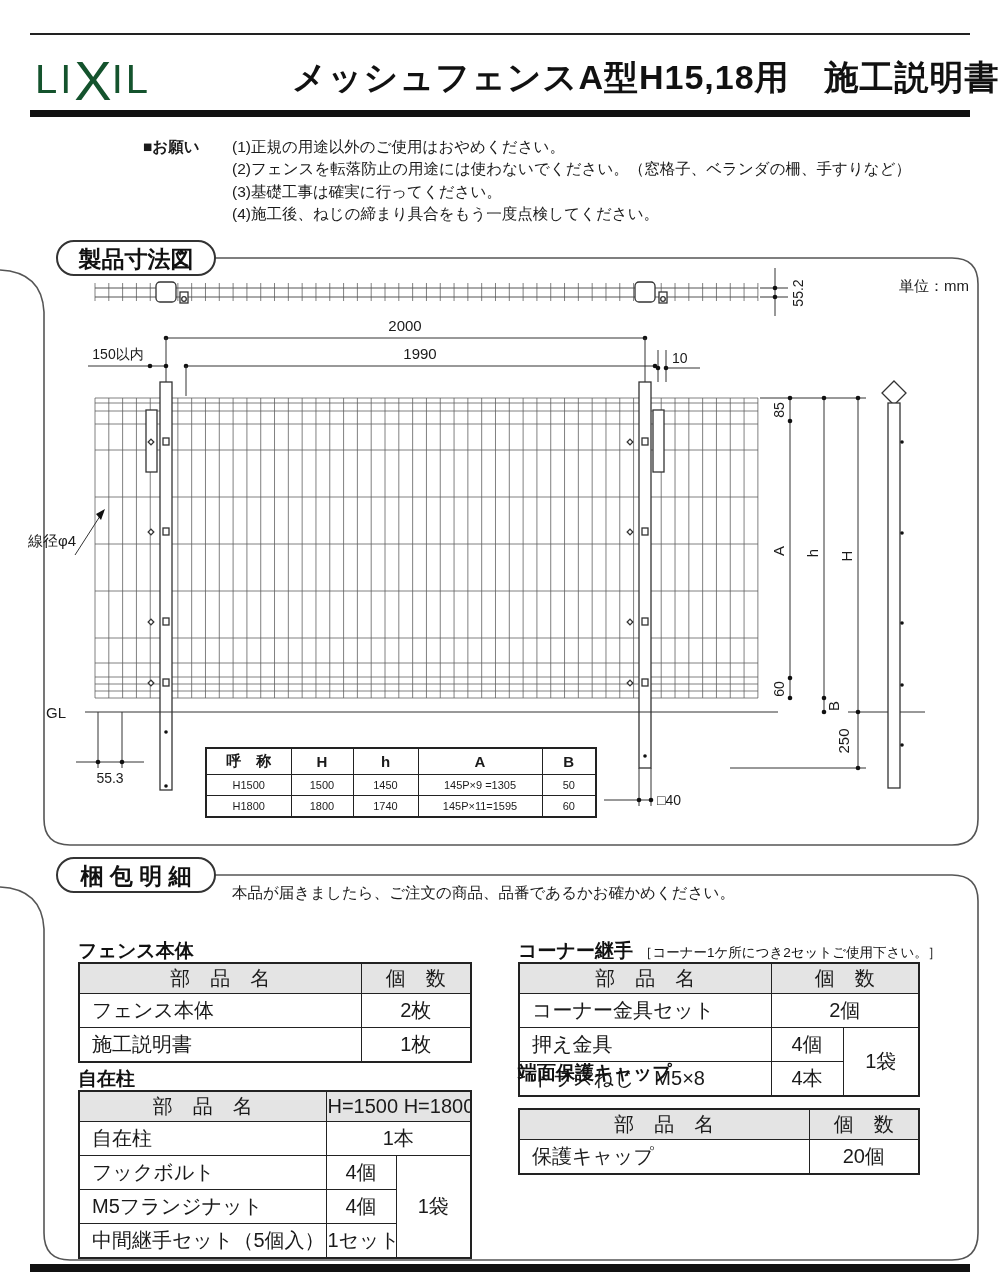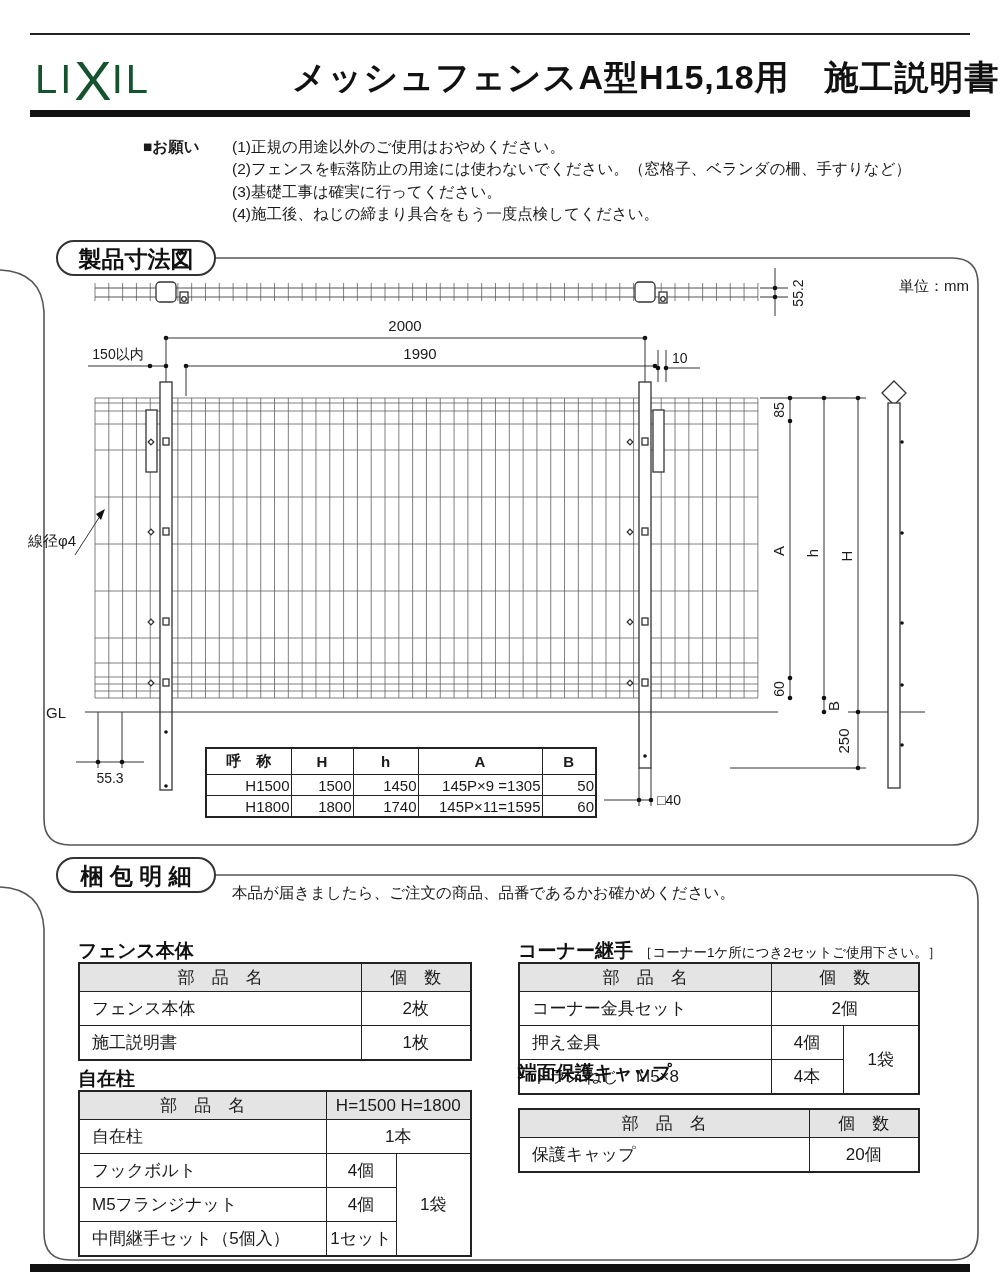--- a/index.html
+++ b/index.html
@@ -27,26 +27,26 @@
   #diagram .ptitle{font-size:23px;font-weight:700;fill:#111;}
   #diagram .dlab{font-size:15px;fill:#1a1a1a;}
   #diagram .dlab.sm{font-size:14px;}
   #diagram line{stroke:#333;stroke-width:1px;}
   #diagram g.thin line{stroke:#606060;stroke-width:0.8px;}
   #diagram .dot{fill:#111;stroke:none;}
   #diagram .part{fill:#fff;stroke:#333;stroke-width:1.3px;}
   #diagram .hw{stroke:#555;stroke-width:1px;}
   
   table.pk{border-collapse:collapse;position:absolute;background:#fff;z-index:2;table-layout:fixed;border:2.5px solid #222;}
-  .pk th,.pk td{border:1.4px solid #222;font-weight:400;font-size:17px;overflow:hidden;white-space:nowrap;}
+  .pk th,.pk td{border:1.4px solid #222;font-weight:400;font-size:20px;overflow:hidden;white-space:nowrap;}
   .pk th{background:#e4e4e4;height:25px;font-weight:500;text-align:center;}
   .pk td{height:31px;text-align:center;}
   .pk td.part{text-align:left;padding-left:12px;}
   .pk.dim th{background:#fff;font-weight:700;height:23px;font-size:15px;}
-  .pk.dim td{height:18px;font-size:15px;text-align:right;}
+  .pk.dim td{height:18px;font-size:11px;}
   .sec-sub{position:absolute;z-index:2;font-size:19px;font-weight:600;color:#111;white-space:nowrap;}
   .sec-sub .note{font-size:13.5px;font-weight:500;margin-left:6px;}
   .intro{position:absolute;z-index:2;left:232px;top:882px;font-size:15.5px;line-height:21.5px;}
 </style>
 </head>
 <body>
 
 <div class="abs rule-thin"></div>
 <div class="abs brand"><span>LI</span><span class="bigx">X</span><span>IL</span></div>
 <div class="abs doc-title">メッシュフェンスA型H15,18用　施工説明書</div>

